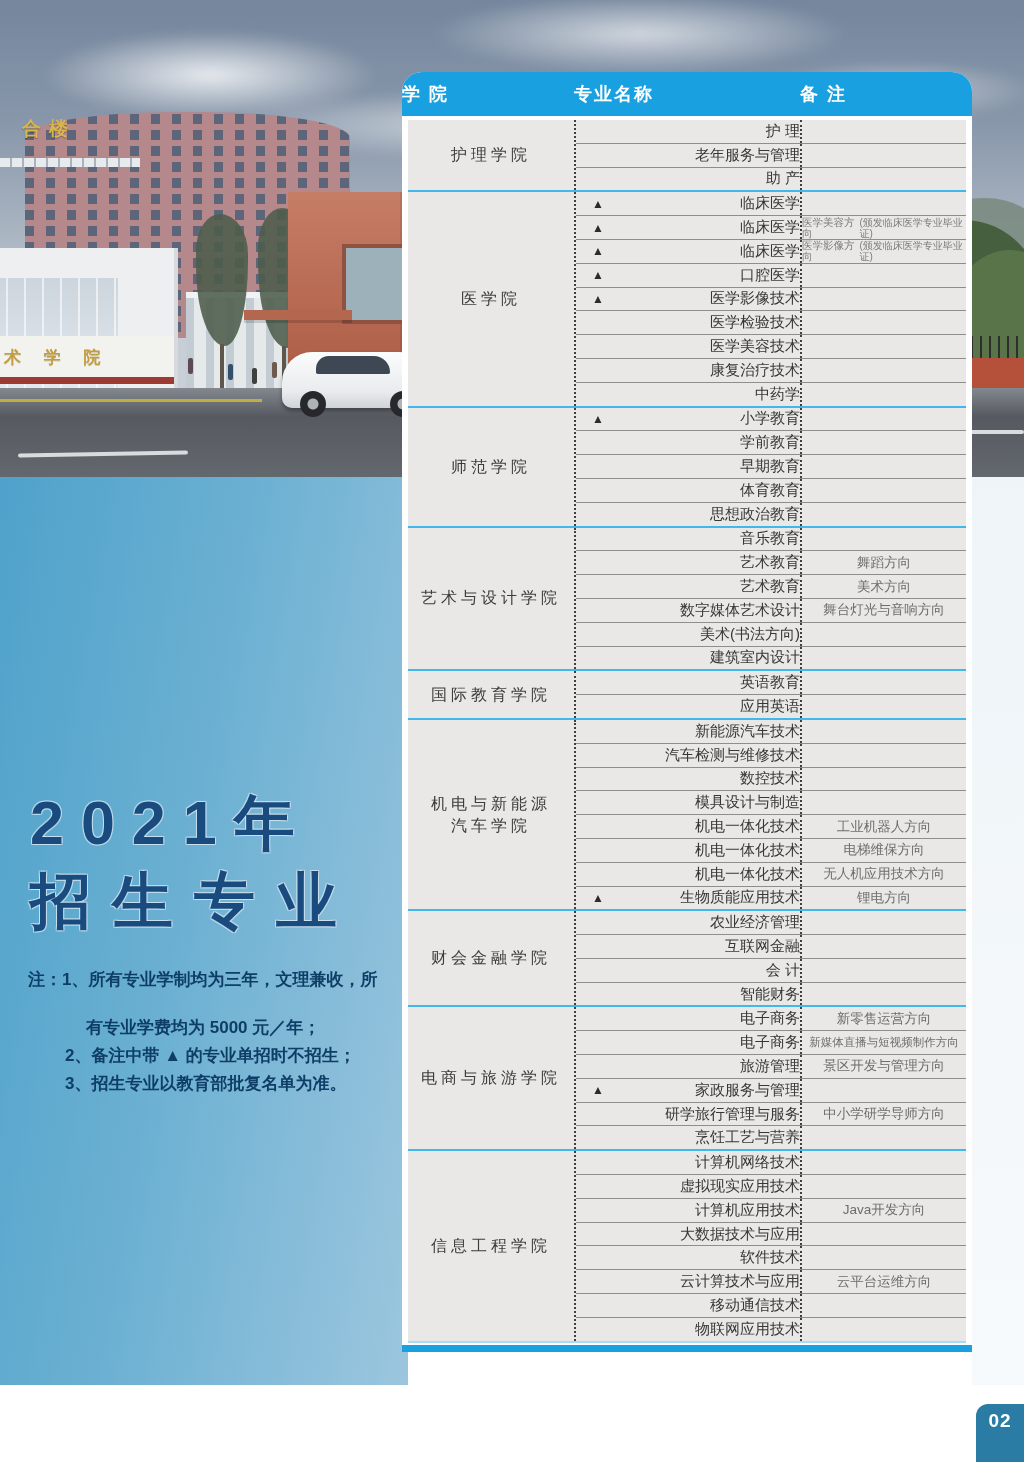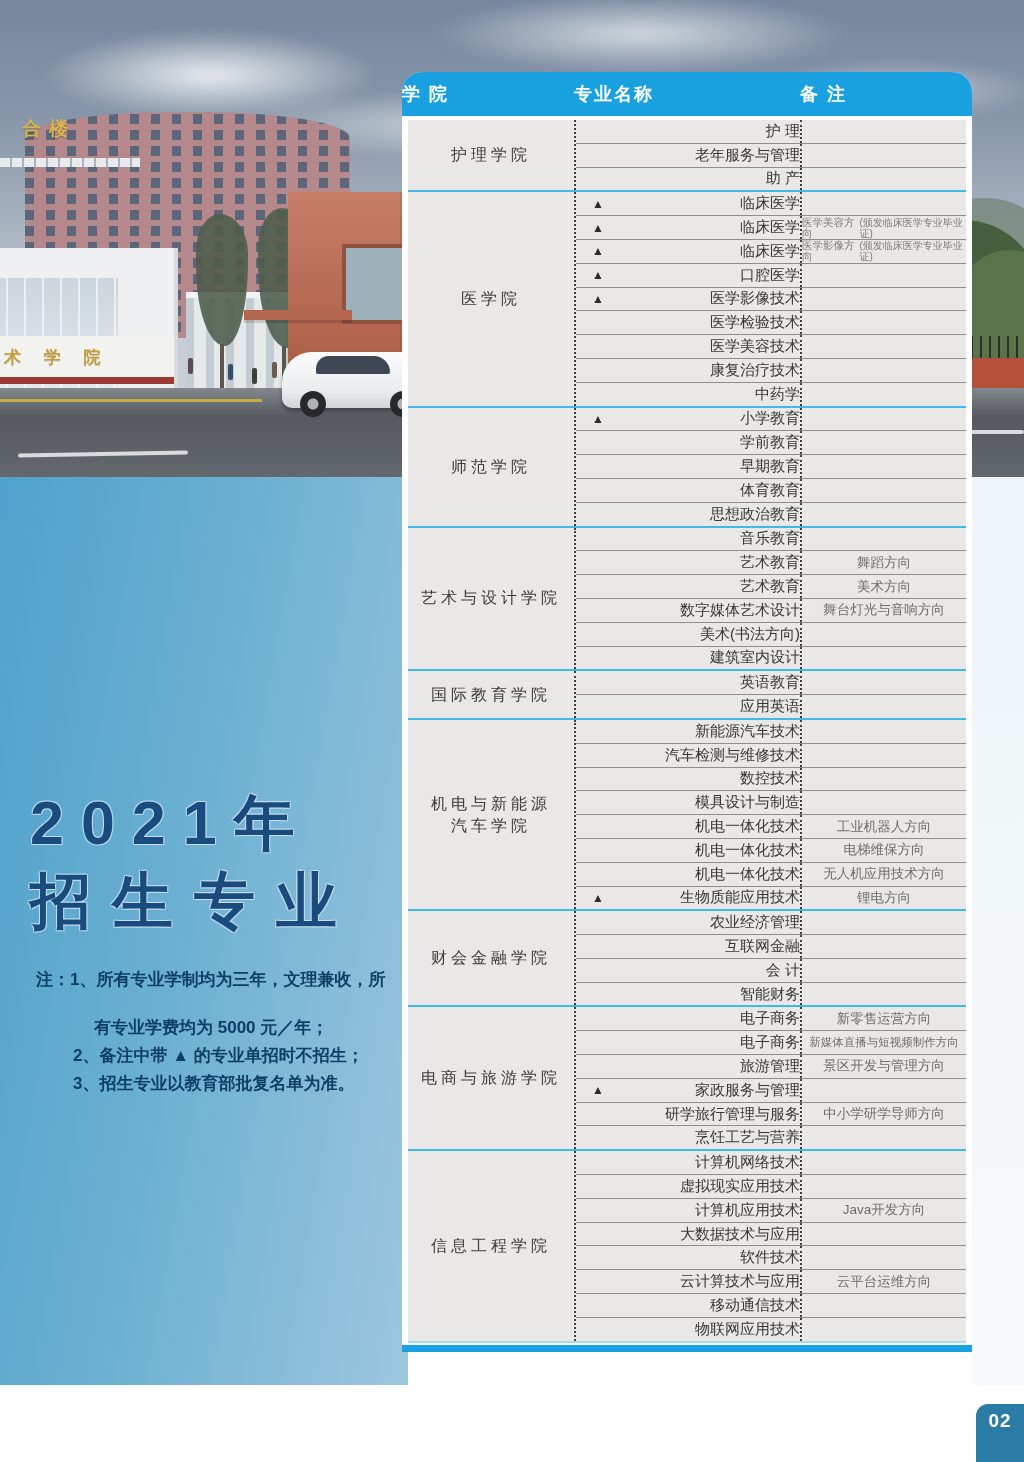--- a/index.html
+++ b/index.html
@@ -56,21 +56,21 @@
   
   .left-band{position:absolute;left:0;top:477px;width:408px;height:908px;
     background:linear-gradient(100deg,#4fa2cb 0%,#6bb0d2 45%,#9cc6de 100%);}
   .band-right-sliver{position:absolute;left:972px;top:477px;width:52px;height:908px;background:linear-gradient(180deg,#eef4f8 0%,#f7fafc 100%);}
 
   .hero-title{position:absolute;left:30px;top:786px;color:#1a4b7e;font-weight:bold;
     text-shadow:-1px -1px 0 rgba(214,231,242,.65),1px -1px 0 rgba(214,231,242,.65),-1px 1px 0 rgba(214,231,242,.65),1px 1px 0 rgba(214,231,242,.65);}
   .hero-title .t1{font-size:61px;letter-spacing:17px;line-height:74px;}
   .hero-title .t2{font-size:61px;letter-spacing:21px;line-height:74px;margin-top:4px;}
 
-  .notes{position:absolute;left:36px;top:966px;width:372px;color:#0e3e66;font-weight:bold;font-size:17px;line-height:28px;}
+  .notes{position:absolute;left:28px;top:966px;width:372px;color:#0e3e66;font-weight:bold;font-size:17px;line-height:28px;}
   .notes .nl1{margin-left:58px;margin-top:20px;}
   .notes .nl2{margin-left:37px;}
   .notes .nl3{margin-left:37px;}
 
   
   .panel{position:absolute;left:402px;top:72px;width:570px;background:#ffffff;border-radius:20px 20px 0 0;}
   .thead{height:44px;background:#18a0e0;border-radius:20px 20px 0 0;display:flex;align-items:center;color:#ffffff;font-weight:bold;font-size:18px;}
   .th{text-align:left;letter-spacing:2px;}
   .th-college{width:172px;} .th-major{width:226px;} .th-note{width:172px;}
 

